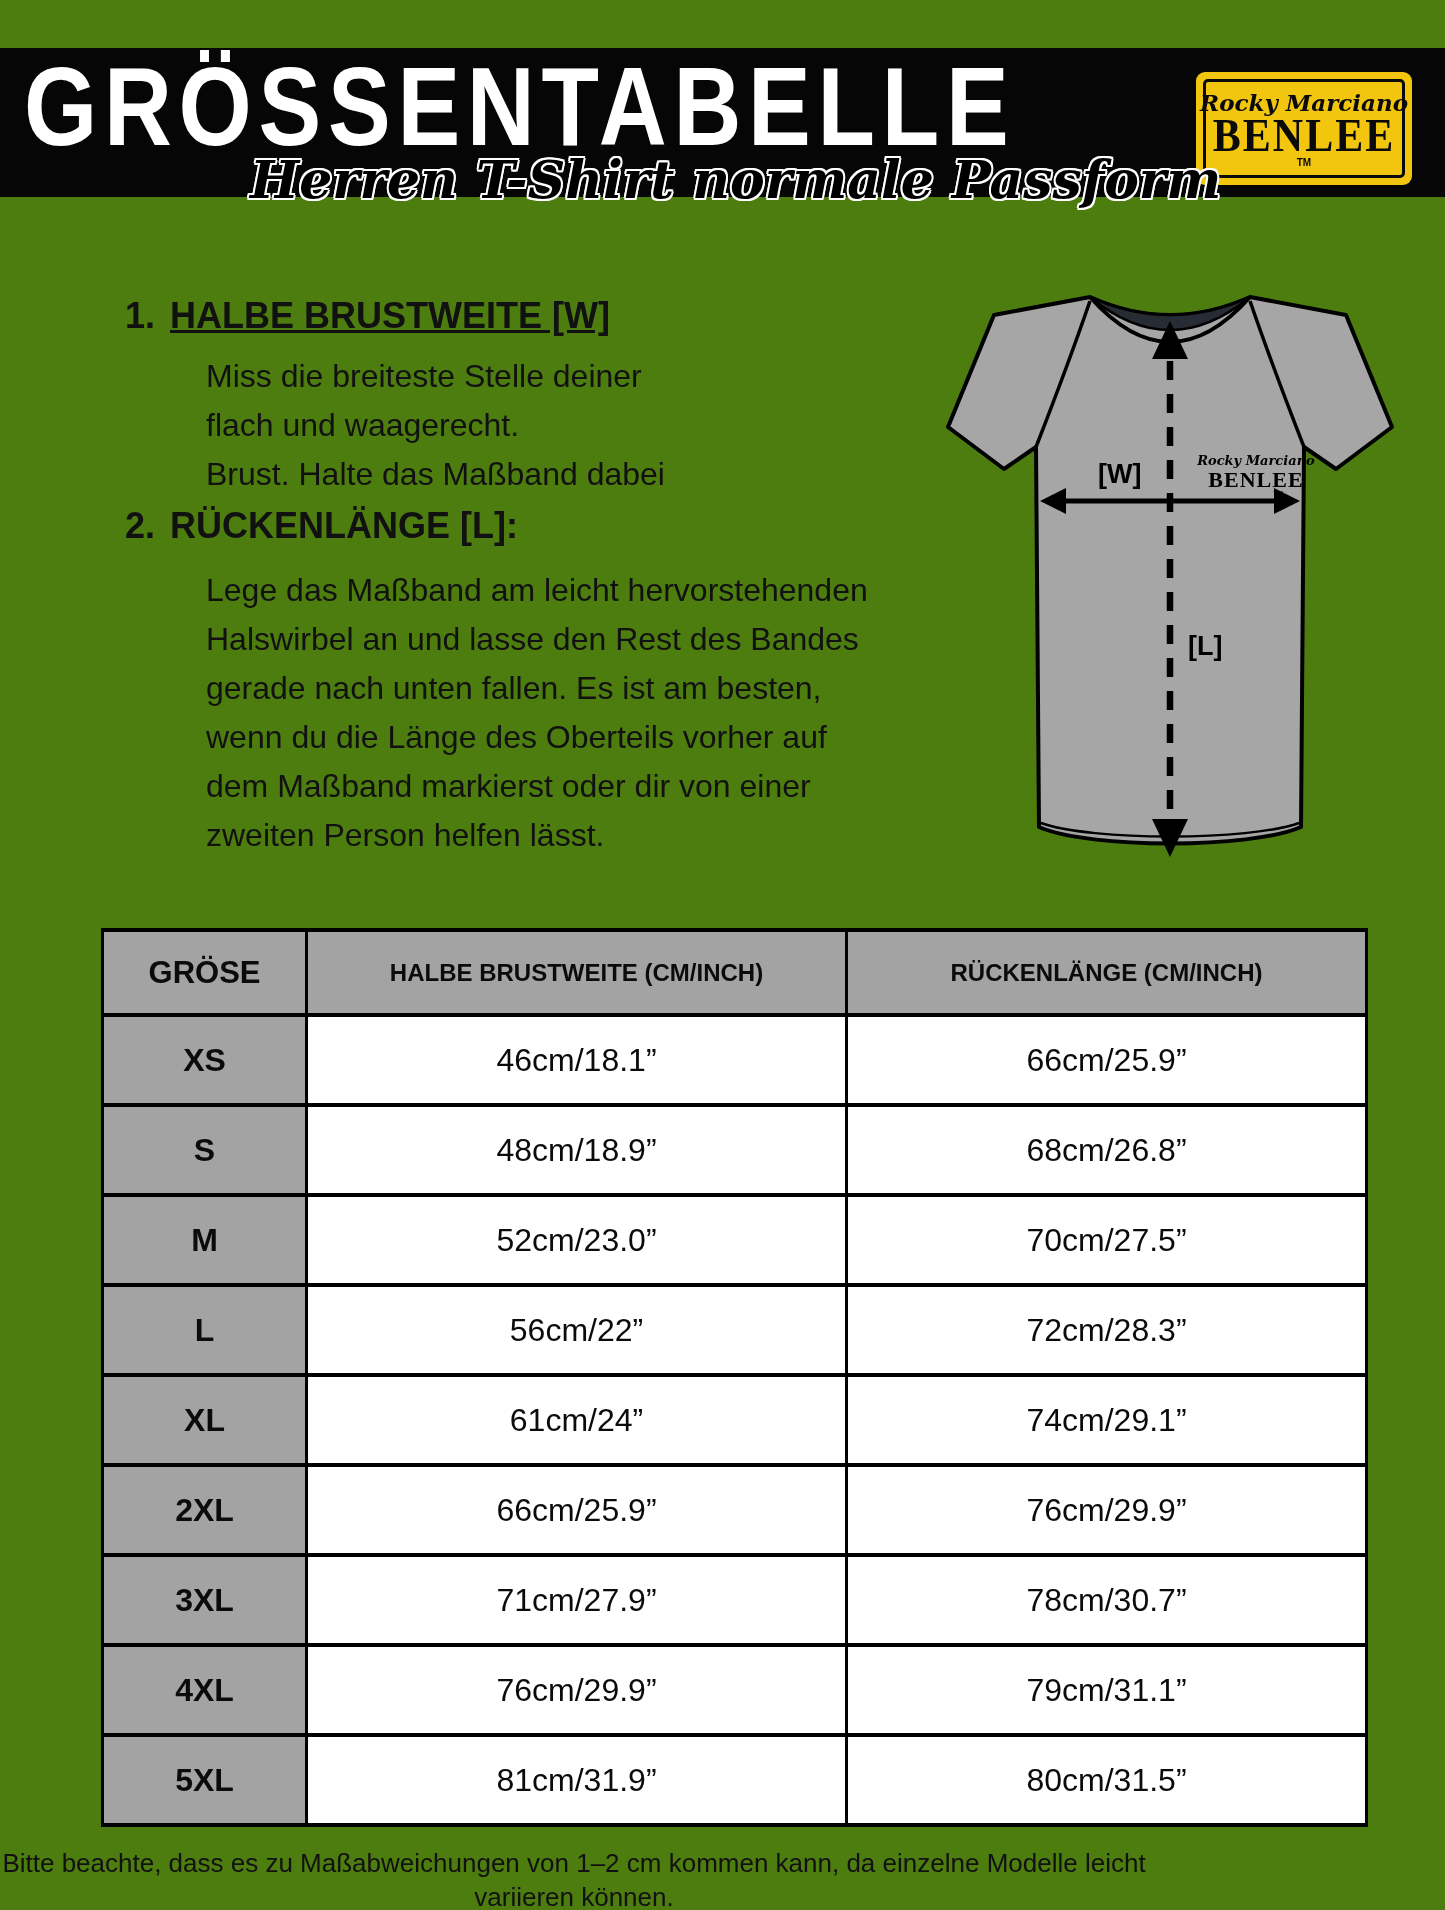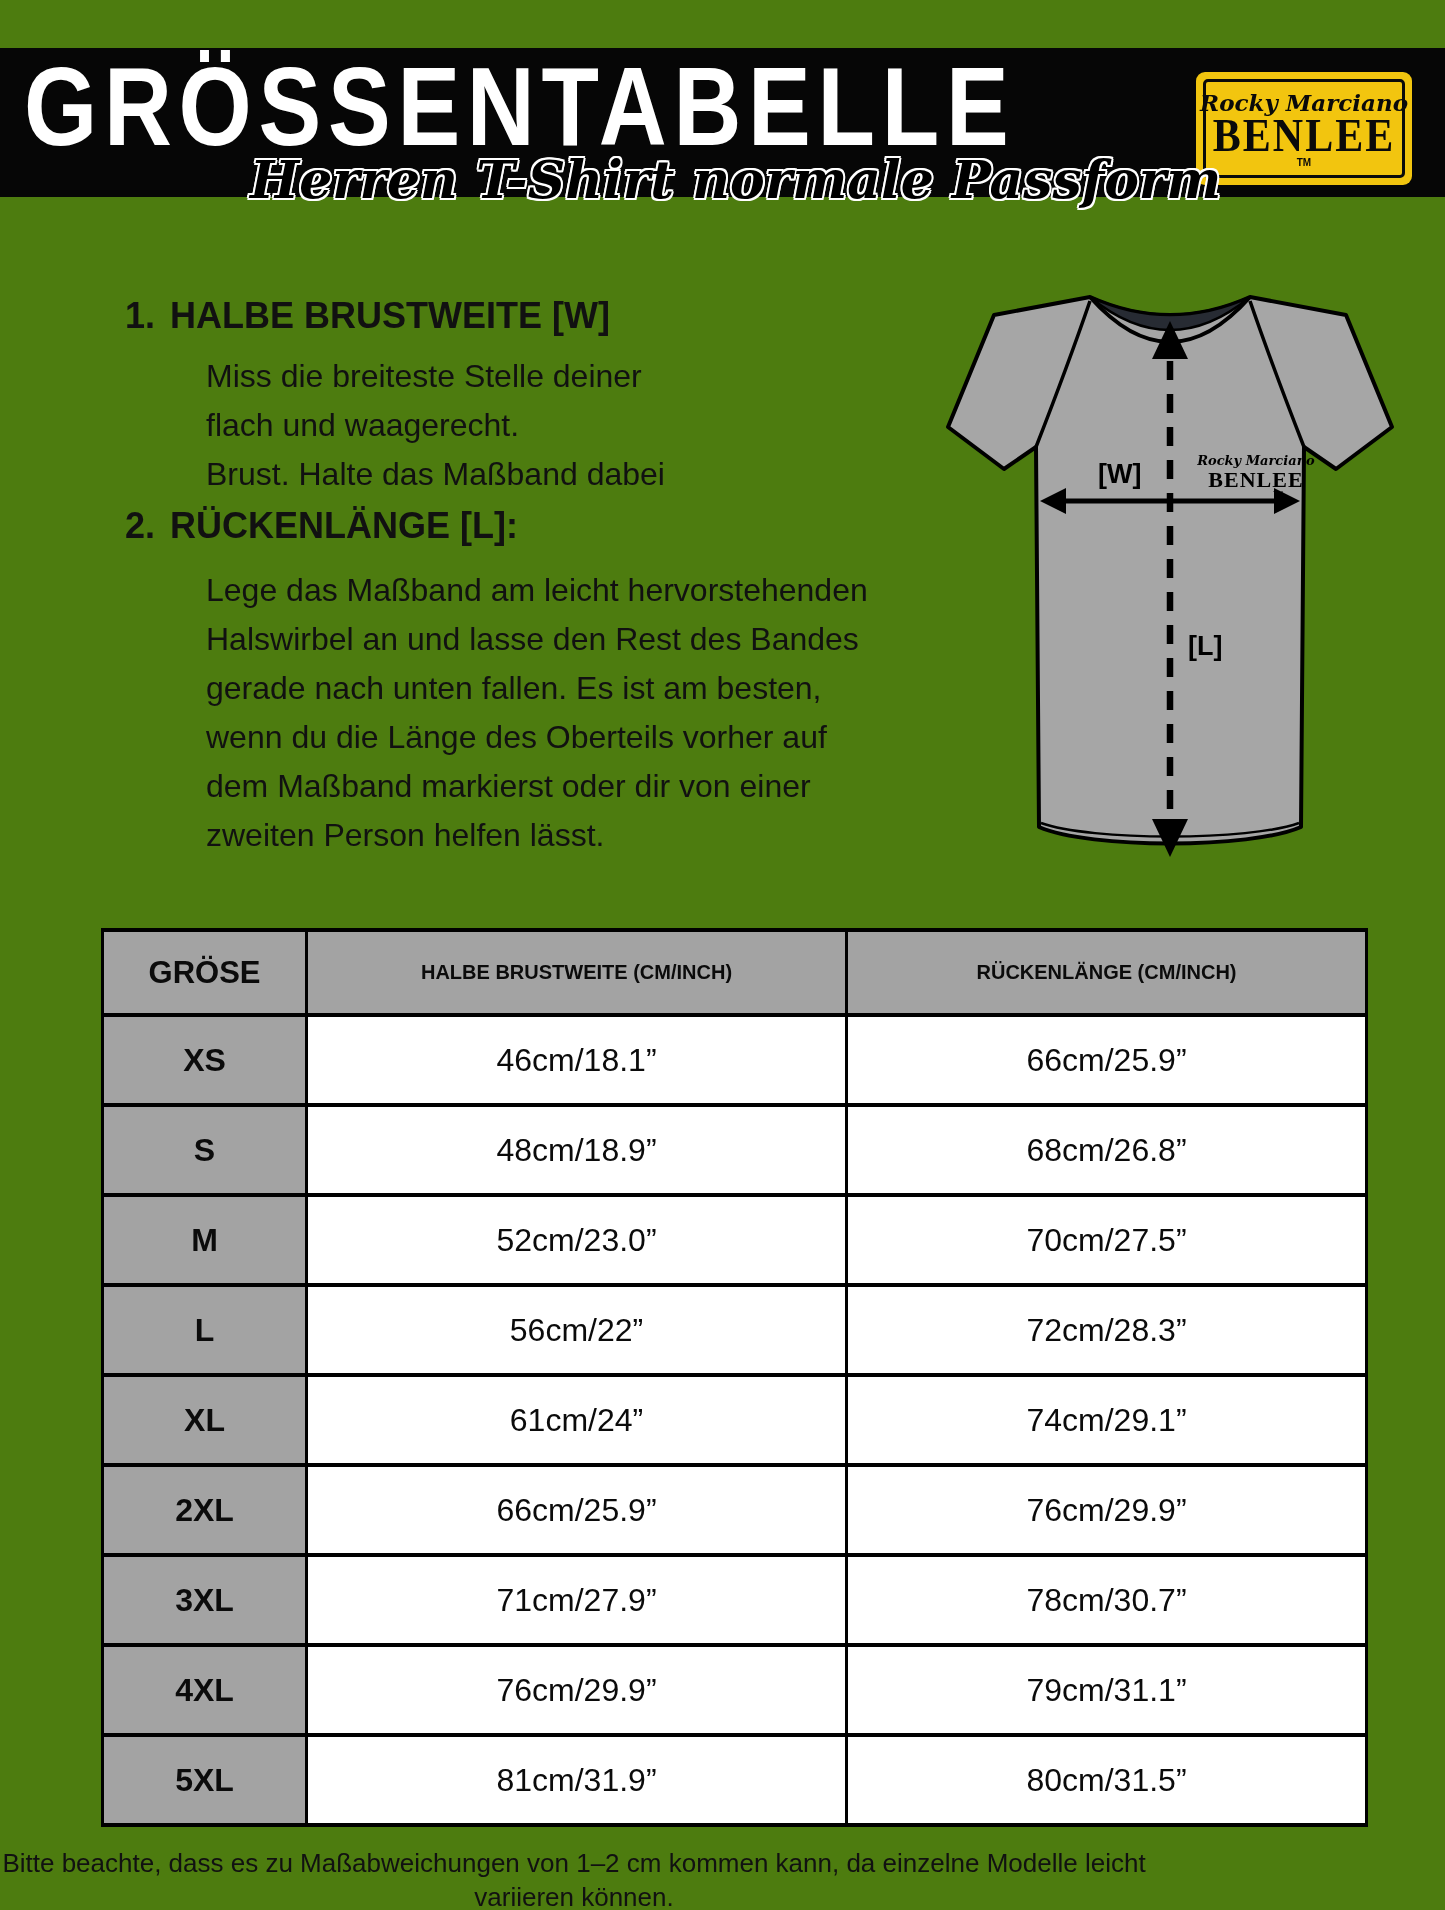--- a/index.html
+++ b/index.html
@@ -64,21 +64,21 @@
     position:absolute; left:101px; top:928px;
     border-collapse:collapse; table-layout:fixed;
     font-family:"Liberation Sans", sans-serif;
     border-radius:23px;
   }
   .size-table th, .size-table td {
     border-top:4px solid #000; border-bottom:4px solid #000;
     border-left:3px solid #000; border-right:3px solid #000;
     text-align:center; vertical-align:middle; color:#0b0b0b;
   }
-  .size-table th { background:#a3a3a3; font-size:20px; font-weight:700; height:85px; }
+  .size-table th { background:#a3a3a3; font-size:24px; font-weight:700; height:85px; }
   .size-table th.size-col { font-size:31px; }
   .size-table td { background:#fff; font-size:32px; height:90px; }
   .size-table td.size-cell { background:#a3a3a3; font-weight:700; font-size:32px; }
 
   
   .footer-note {
     position:absolute; left:0; top:1846px; width:1148px; text-align:center;
     font-size:26px; line-height:34px; color:#111;
   }
 </style>
@@ -93,21 +93,21 @@
 
   <div class="brand-logo">
     <div class="brand-logo-inner">
       <div class="brand-script">Rocky Marciano</div>
       <div class="brand-name">BENLEE</div>
       <div class="brand-tm">TM</div>
     </div>
   </div>
 
   <div class="instr-num" style="left:125px; top:296px;">1.</div>
-  <div class="instr-heading" style="left:170px; top:296px;">HALBE BRUSTWEITE [W]</div>
+  <div class="instr-heading" style="left:170px; top:296px;text-decoration:underline;">HALBE BRUSTWEITE [W]</div>
   <div class="instr-body" style="left:170px; top:352px;">
     <div>Miss die breiteste Stelle deiner</div>
     <div>flach und waagerecht.</div>
     <div>Brust. Halte das Maßband dabei</div>
   </div>
 
   <div class="instr-num" style="left:125px; top:506px;">2.</div>
   <div class="instr-heading" style="left:170px; top:506px;">RÜCKENLÄNGE [L]:</div>
   <div class="instr-body" style="left:170px; top:566px;">
     <div>Lege das Maßband am leicht hervorstehenden</div>

